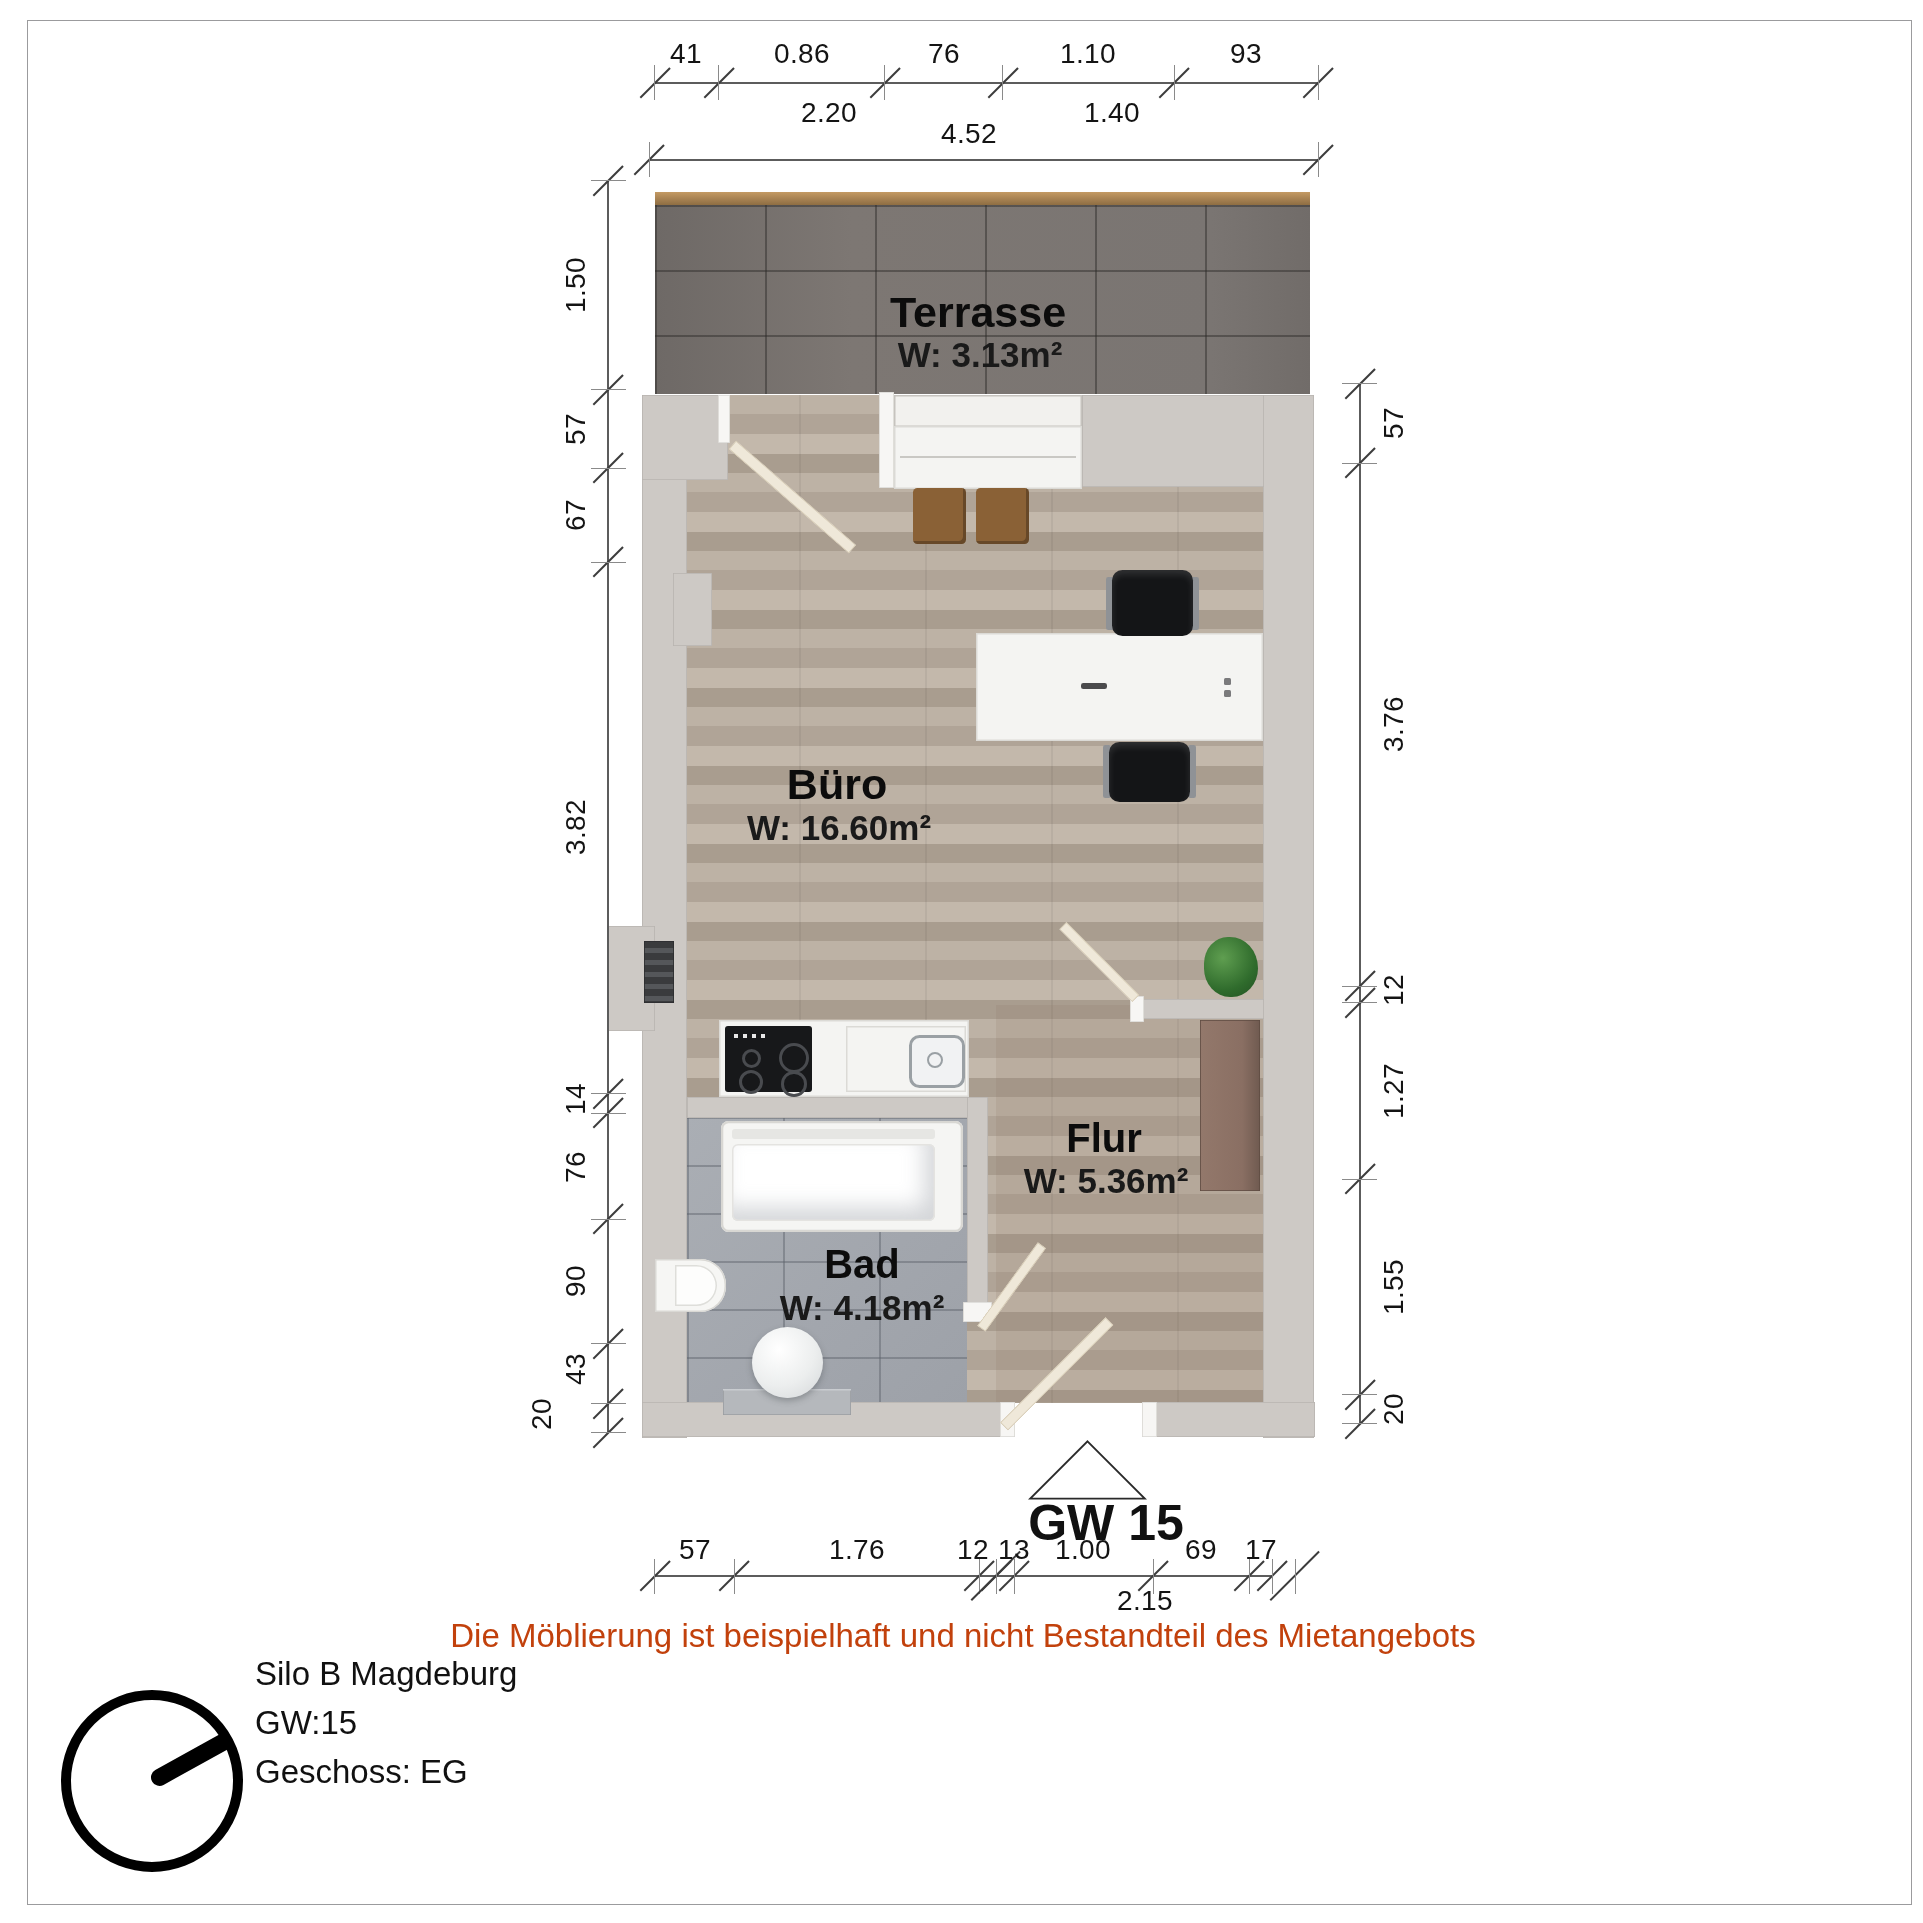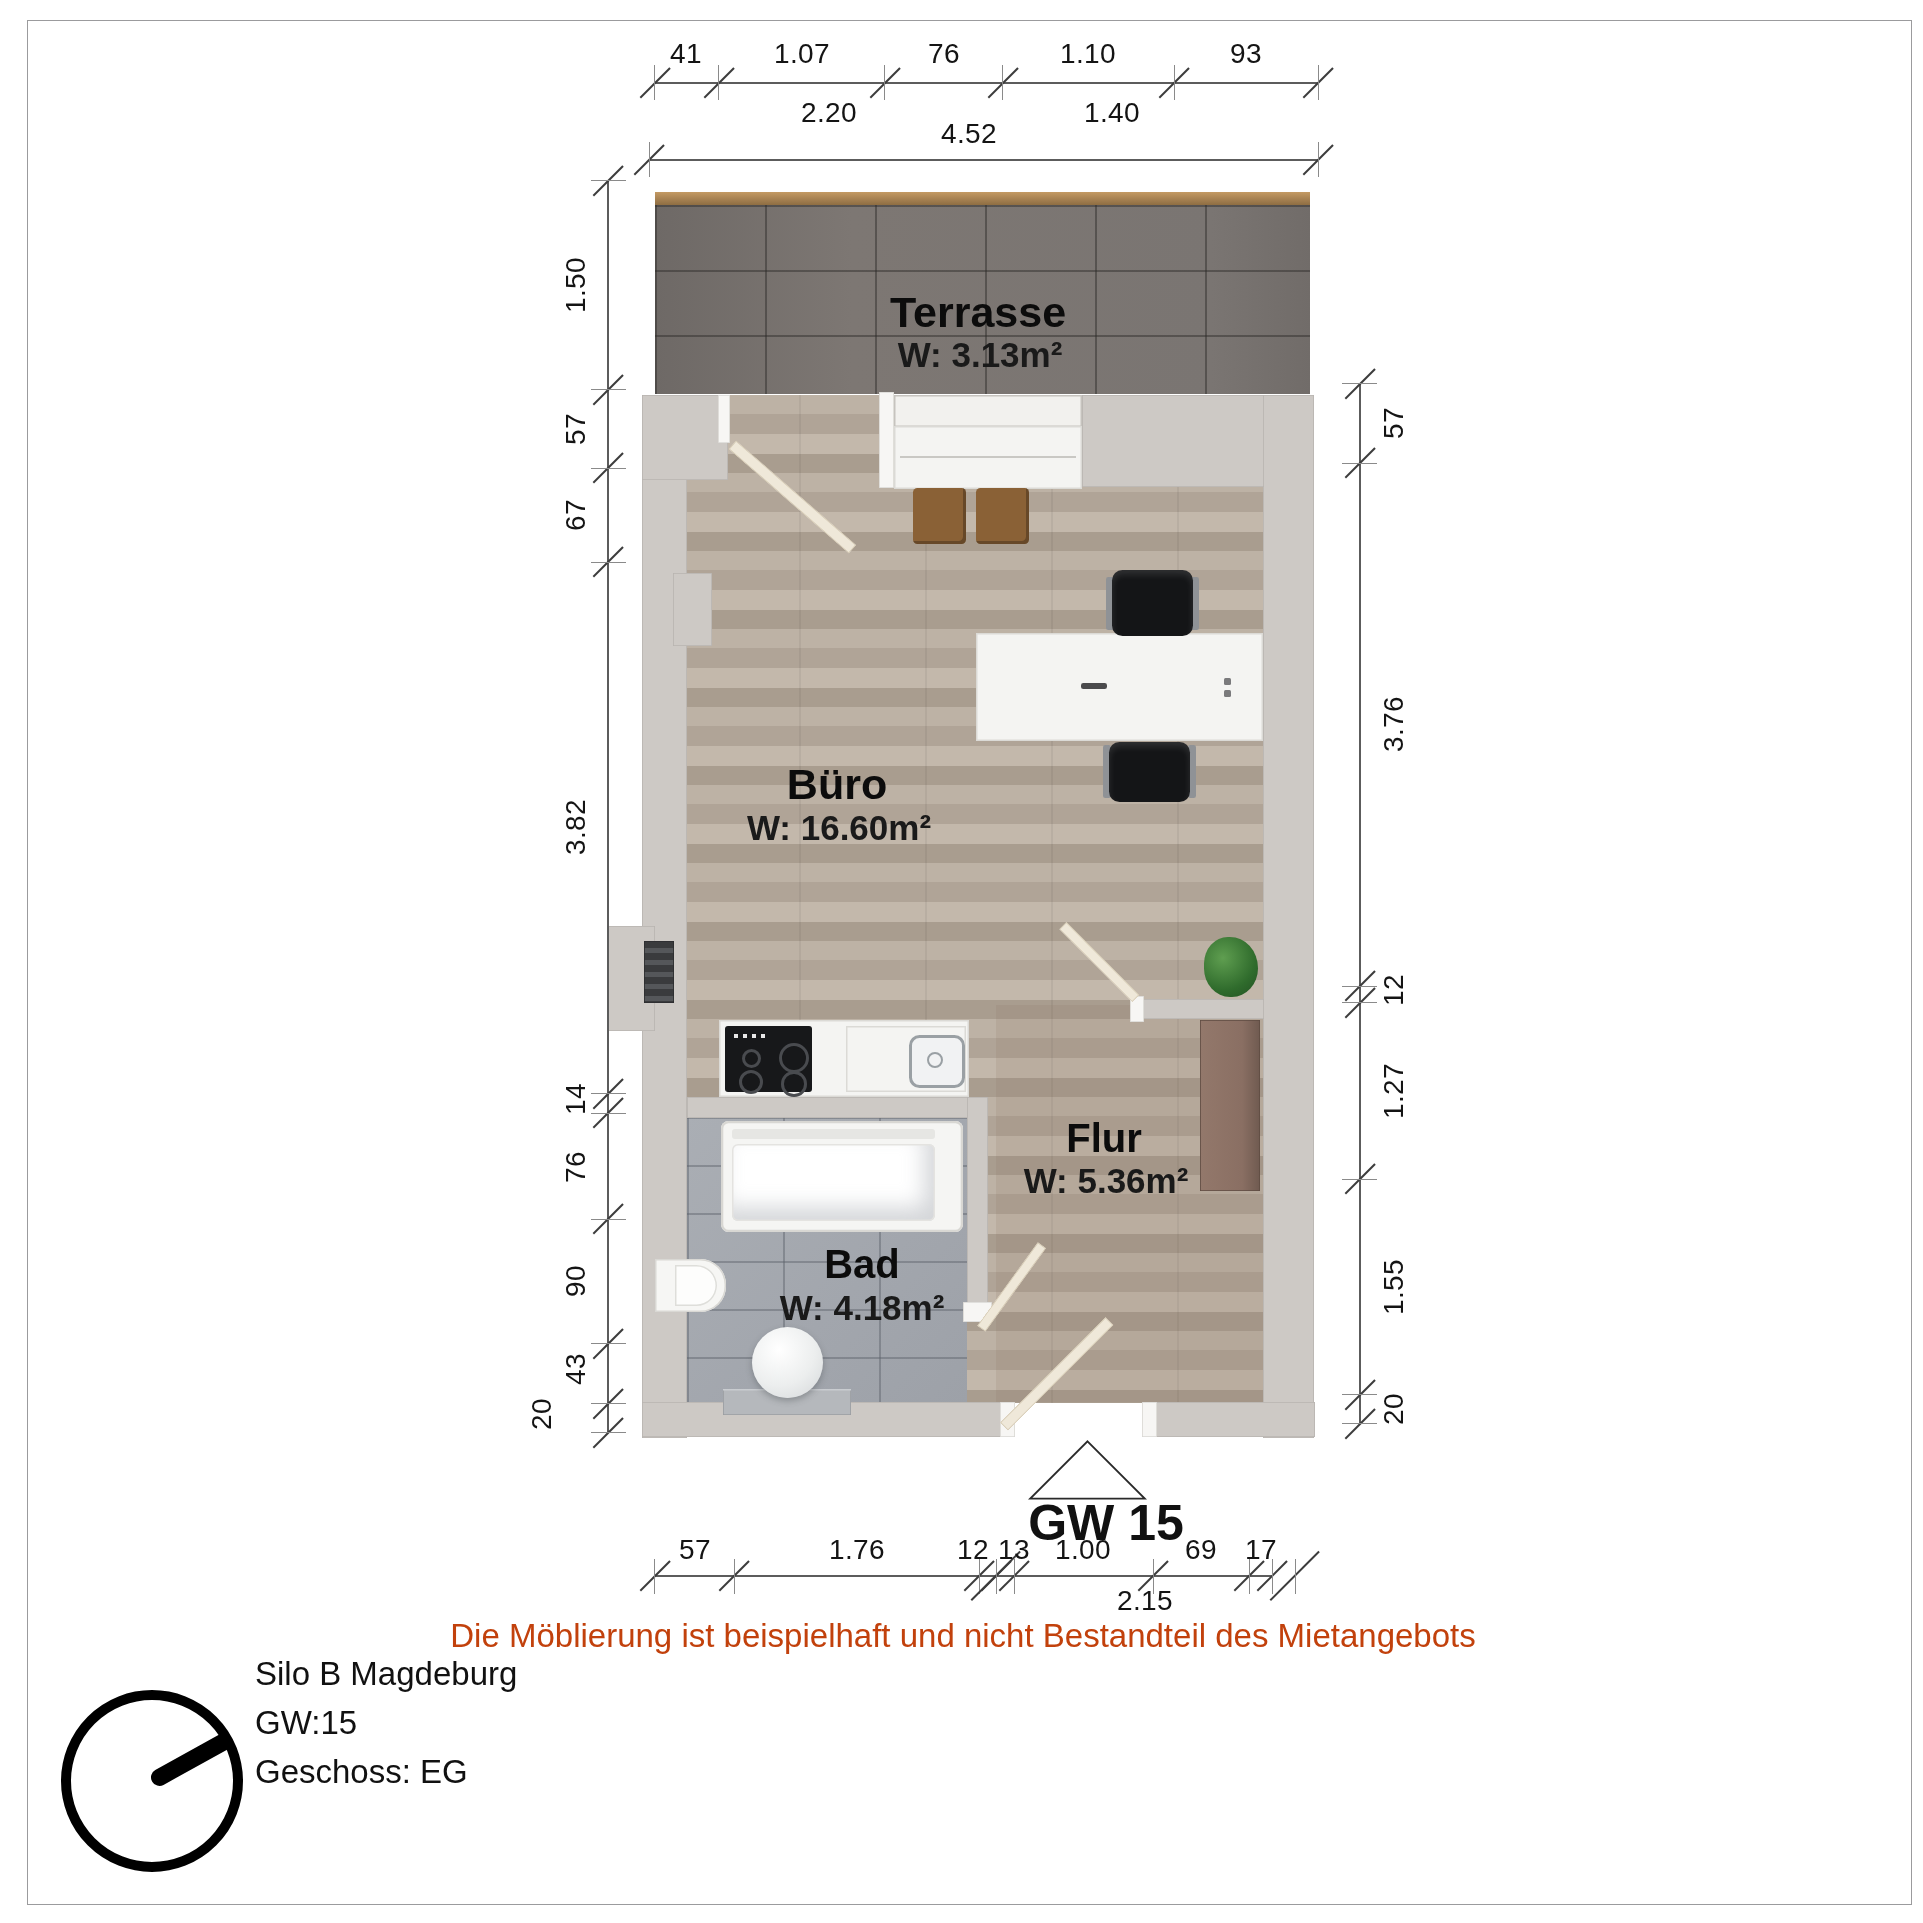--- a/index.html
+++ b/index.html
@@ -238,21 +238,21 @@
       <div class="dim-stub v" style="left: 1242px; top: 1559px;"></div>
       <div class="dim-slash" style="left: 1244px; top: 1575px;"></div>
       <div class="dim-stub v" style="left: 1265px; top: 1559px;"></div>
       <div class="dim-slash big" style="left: 954px; top: 1575px;"></div>
       <div class="dim-stub v" style="left: 989px; top: 1559px;"></div>
       <div class="dim-slash big" style="left: 1253px; top: 1575px;"></div>
       <div class="dim-stub v" style="left: 1288px; top: 1559px;"></div>
     </div>
 
   <div class="dlab" style="left:679px;top:54px;">41</div>
-  <div class="dlab" style="left:795px;top:54px;">1.07</div>
+  <div class="dlab" style="left:795px;top:54px;">0.86</div>
   <div class="dlab" style="left:937px;top:54px;">76</div>
   <div class="dlab" style="left:1081px;top:54px;">1.10</div>
   <div class="dlab" style="left:1239px;top:54px;">93</div>
 
   <div class="dlab" style="left:822px;top:113px;">2.20</div>
   <div class="dlab" style="left:1105px;top:113px;">1.40</div>
 
   <div class="dlab" style="left:962px;top:134px;">4.52</div>
 
   <div class="dlab vert" style="left:569px;top:285px;">1.50</div>

